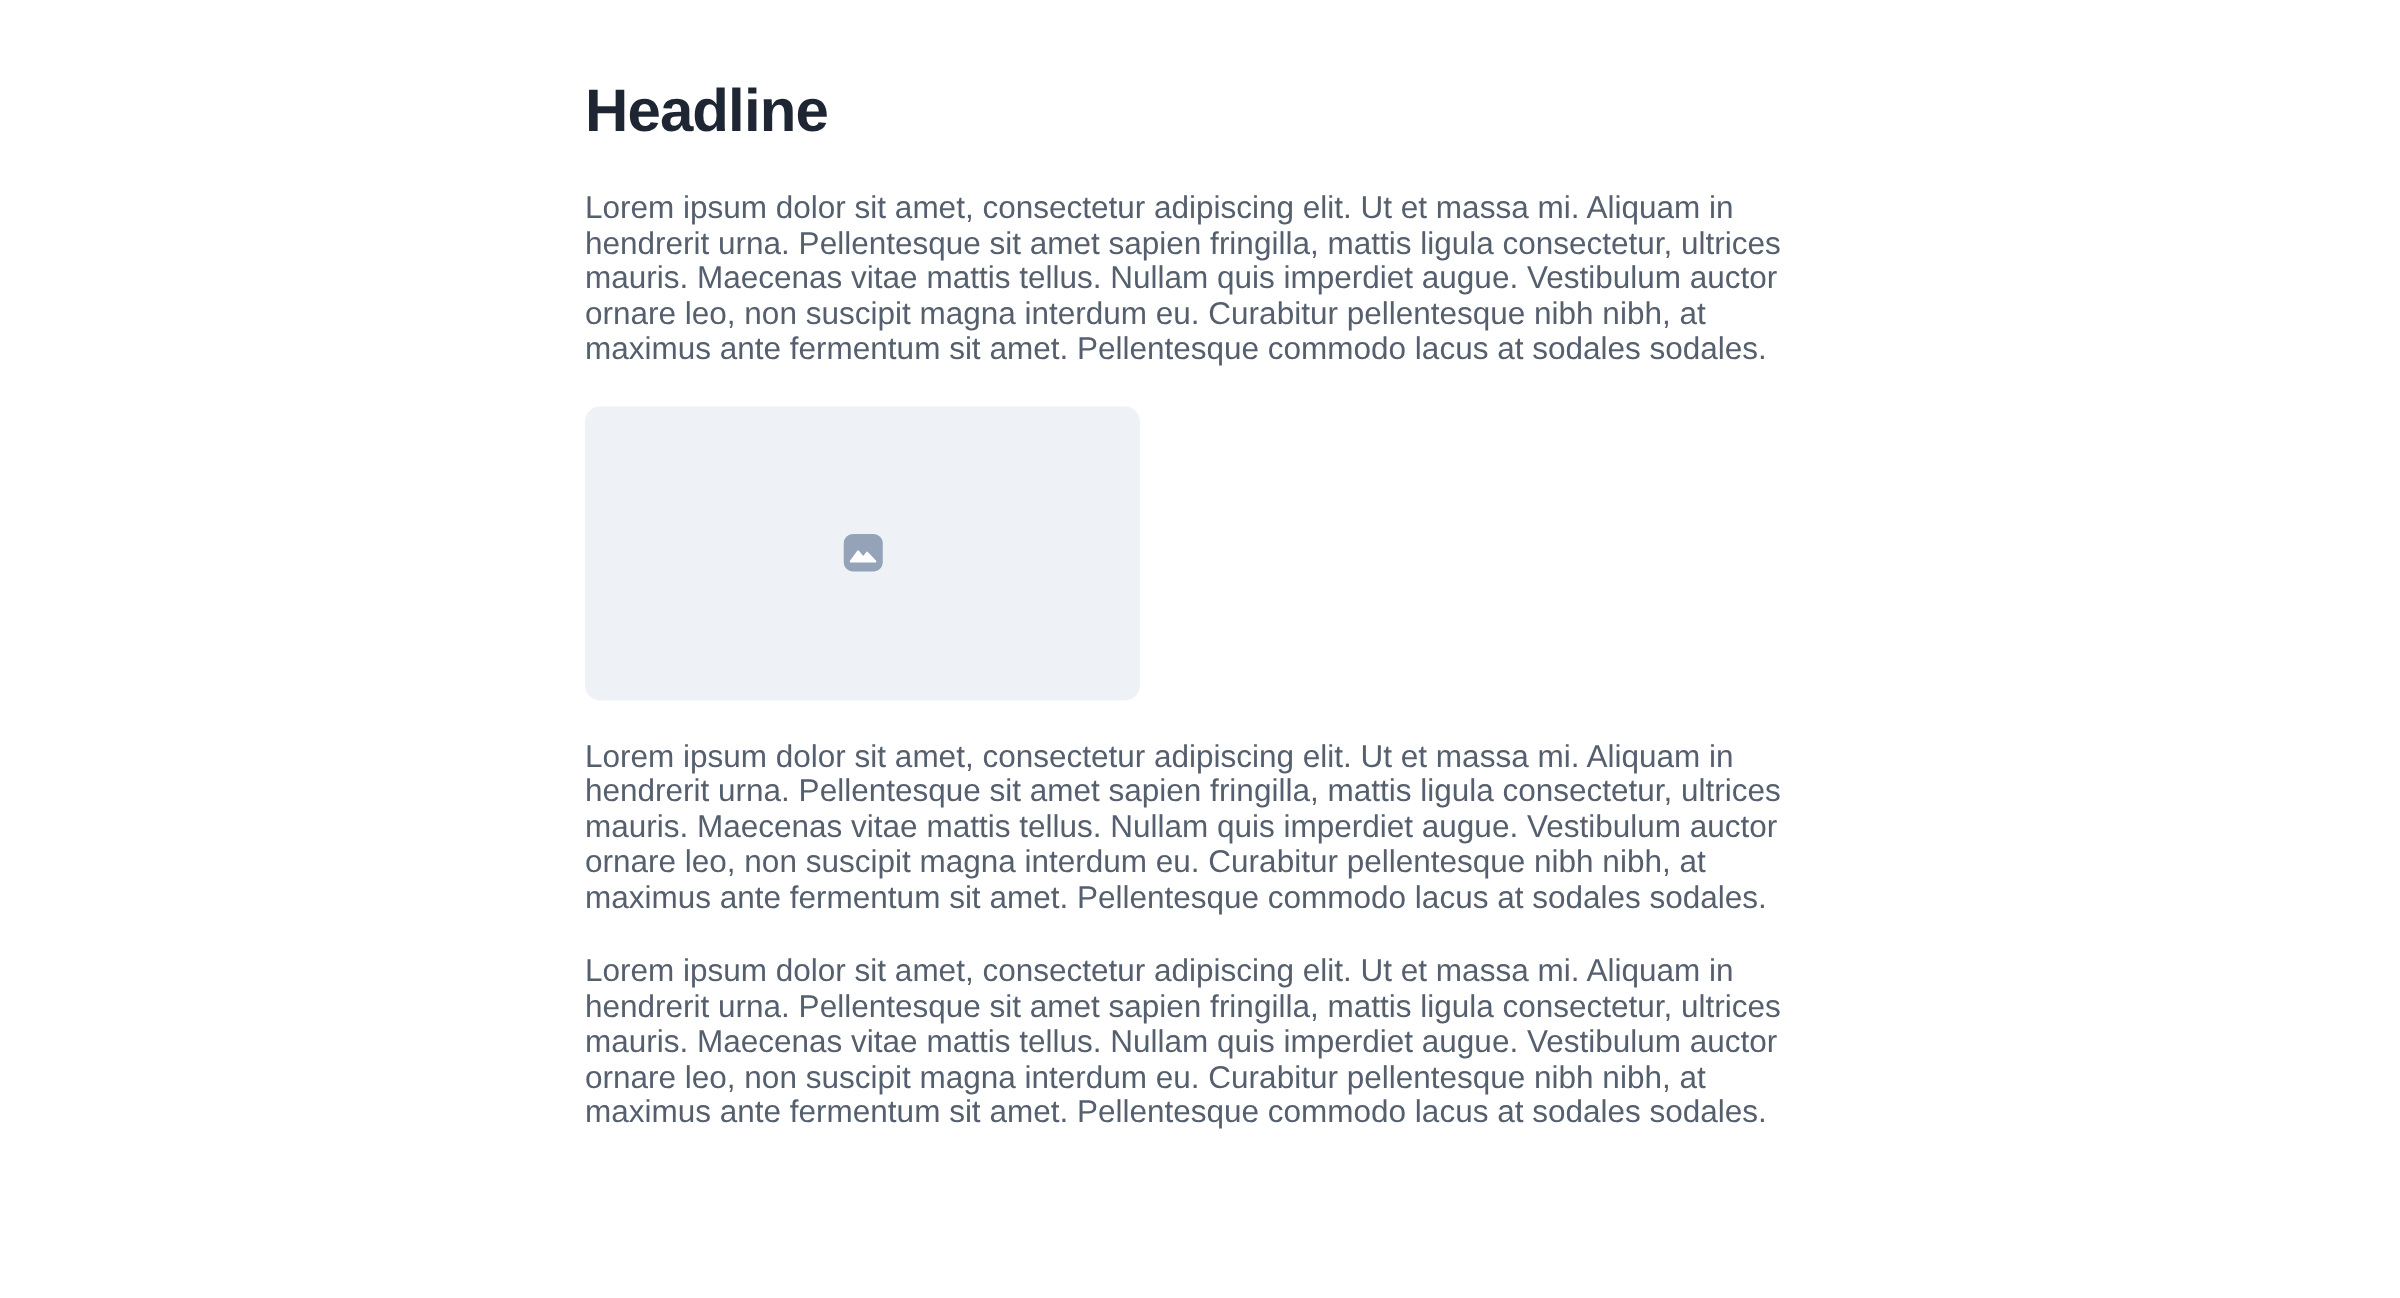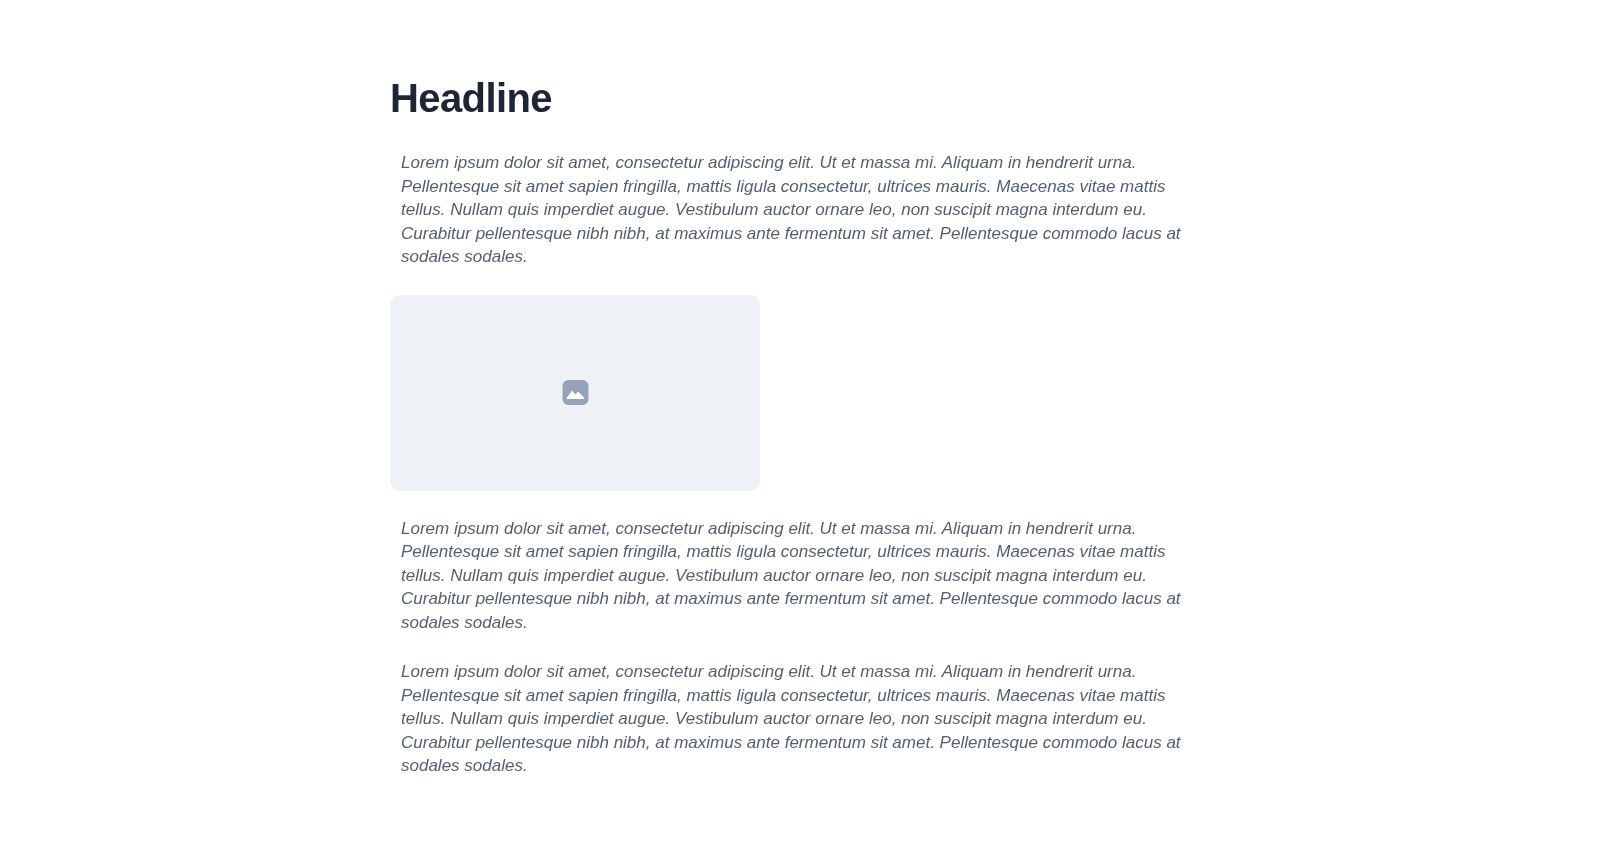--- a/index.html
+++ b/index.html
@@ -17,37 +17,36 @@
   }
   body {
     width: 1600px;
     height: 865px;
     font-family: "Liberation Sans", "DejaVu Sans", sans-serif;
     overflow: hidden;
   }
   .article {
     width: 820px;
     margin: 0 auto;
-    padding-top: 74px;
+    padding-top: 50px;
   }
   .page-title {
     margin: 0 0 29px 0;
     font-size: 40px;
     line-height: 48px;
     font-weight: 700;
     letter-spacing: -0.015em;
     color: var(--headline);
   }
   .paragraph {
-    margin: 0 0 26px 11px;
-    font-size: 17px;
+    margin: 0 0 26px 0;
+    font-size: 21px;
     line-height: 23.5px;
     font-weight: 400;
     color: var(--body-text);
-    font-style: italic;
   }
   .image-placeholder {
     width: 370px;
     height: 196px;
     margin: 0 0 26px 0;
     border-radius: 10px;
     background: var(--placeholder-bg);
     display: flex;
     align-items: center;
     justify-content: center;

